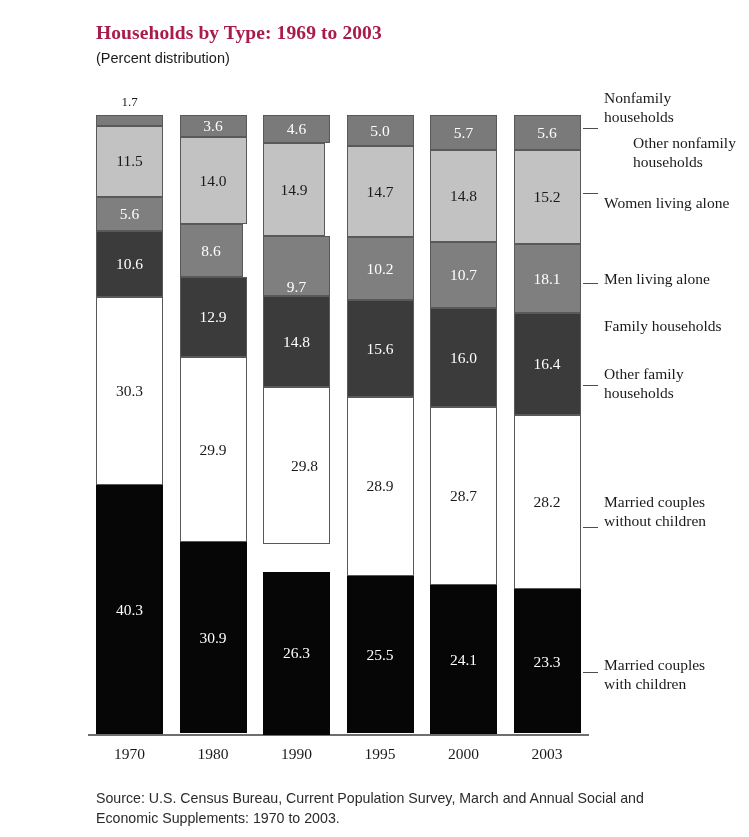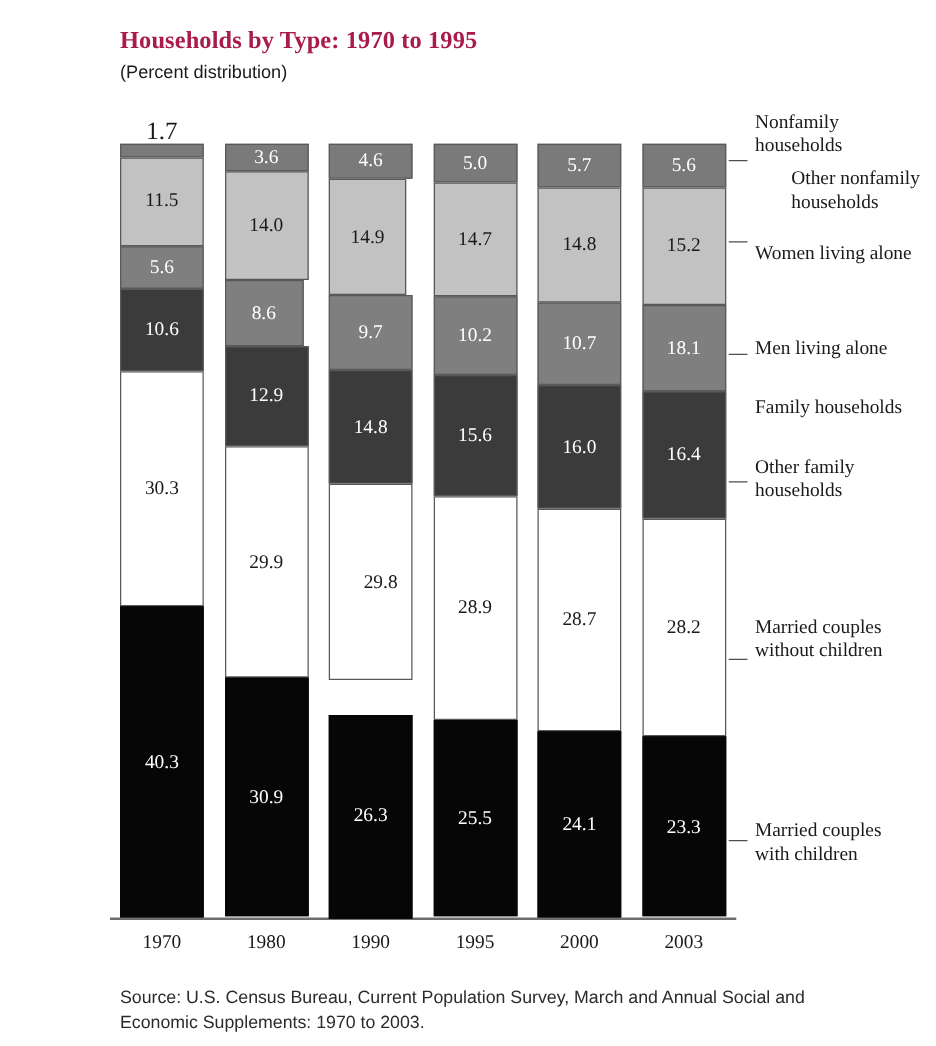--- a/index.html
+++ b/index.html
@@ -58,21 +58,21 @@
     overflow: hidden;
   }
   .seg-label {
     display: block;
     text-align: center;
     white-space: nowrap;
   }
   .outside-label {
     position: absolute;
     font-family: "Liberation Serif", serif;
-    font-size: 20px;
+    font-size: 13px;
     color: #1a1a1a;
     text-align: center;
     white-space: nowrap;
   }
   .axis-line {
     position: absolute;
     background: #6e6e6e;
     height: 1.5px;
   }
   .xtick-label {
@@ -105,21 +105,21 @@
     font-size: 14.2px;
     line-height: 20px;
     color: #2b2b2b;
   }
 </style>
 </head>
 <body>
 
 <div id="page">
 
-  <div id="chart-title">Households by Type: 1970 to 1995</div>
+  <div id="chart-title">Households by Type: 1969 to 2003</div>
   <div id="chart-subtitle">(Percent distribution)</div>
 
   <div id="plot">
       <div class="axis-line" style="left: 88px; top: 734px; width: 500.5px;"></div>
       <div class="bar-group"></div>
       <div class="outside-label" style="left: 96px; width: 67px; top: 94px;">1.7</div>
       <div class="segment" style="left: 96px; top: 115px; width: 67px; height: 10.523px; background: rgb(122, 122, 122); color: rgb(255, 255, 255);"></div>
       <div class="segment" style="left: 96px; top: 125.523px; width: 67px; height: 71.185px; background: rgb(194, 194, 194); color: rgb(26, 26, 26);">
         <span class="seg-label">11.5</span>
       </div>
@@ -156,21 +156,21 @@
         <span class="seg-label">30.9</span>
       </div>
       <div class="xtick-label" style="left: 179.5px; width: 67px; top: 745px;">1980</div>
       <div class="bar-group"></div>
       <div class="segment" style="left: 263px; top: 115px; width: 67px; height: 28.474px; background: rgb(122, 122, 122); color: rgb(255, 255, 255);">
         <span class="seg-label">4.6</span>
       </div>
       <div class="segment" style="left: 263px; top: 143.474px; width: 62px; height: 92.231px; background: rgb(194, 194, 194); color: rgb(26, 26, 26);">
         <span class="seg-label">14.9</span>
       </div>
-      <div class="segment" style="left: 263px; top: 235.705px; width: 67px; height: 60.043px; background: rgb(127, 127, 127); color: rgb(255, 255, 255);">
+      <div class="segment" style="left: 263px; top: 235.705px; width: 67px; height: 60.043px; background: rgb(127, 127, 127); color: rgb(255, 255, 255); align-items: flex-end;">
         <span class="seg-label">9.7</span>
       </div>
       <div class="segment" style="left: 263px; top: 295.748px; width: 67px; height: 91.612px; background: rgb(59, 59, 59); color: rgb(255, 255, 255);">
         <span class="seg-label">14.8</span>
       </div>
       <div class="segment" style="left: 263px; top: 387.36px; width: 67px; height: 157px; background: rgb(255, 255, 255); color: rgb(26, 26, 26); padding-left: 16px;">
         <span class="seg-label">29.8</span>
       </div>
       <div class="segment" style="left: 263px; top: 571.822px; width: 67px; height: 162.797px; background: rgb(6, 6, 6); color: rgb(255, 255, 255); border-color: rgb(6, 6, 6);">
         <span class="seg-label">26.3</span>

